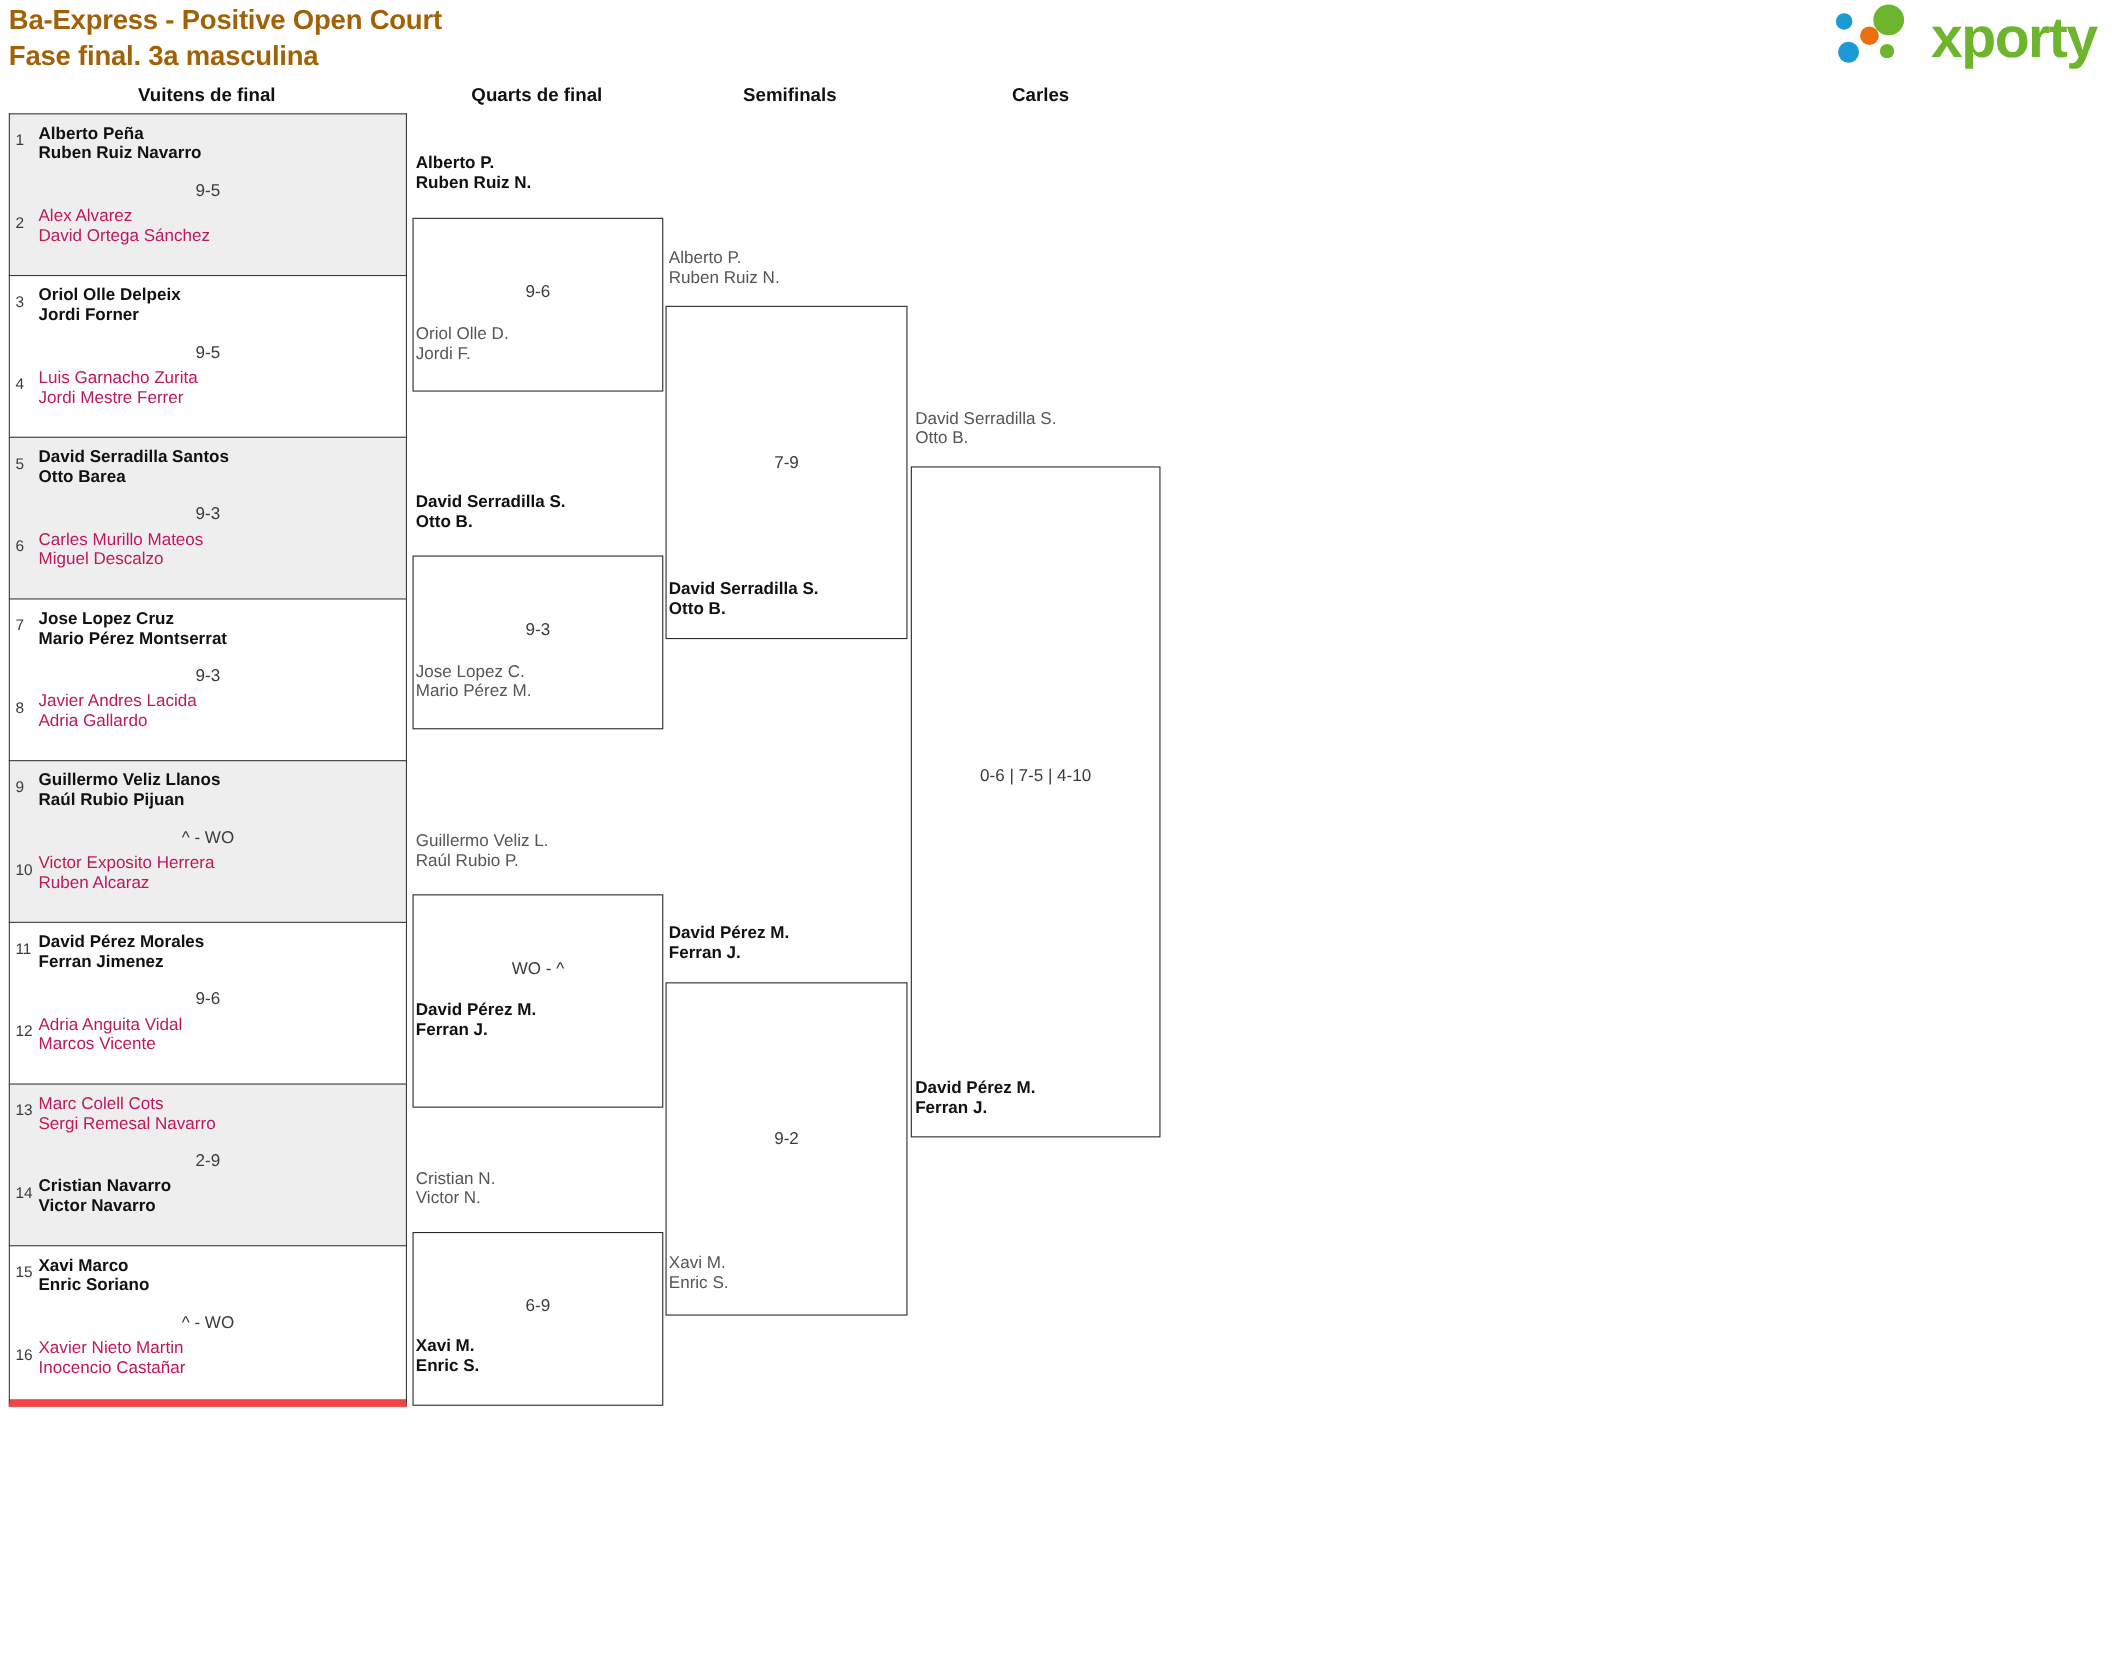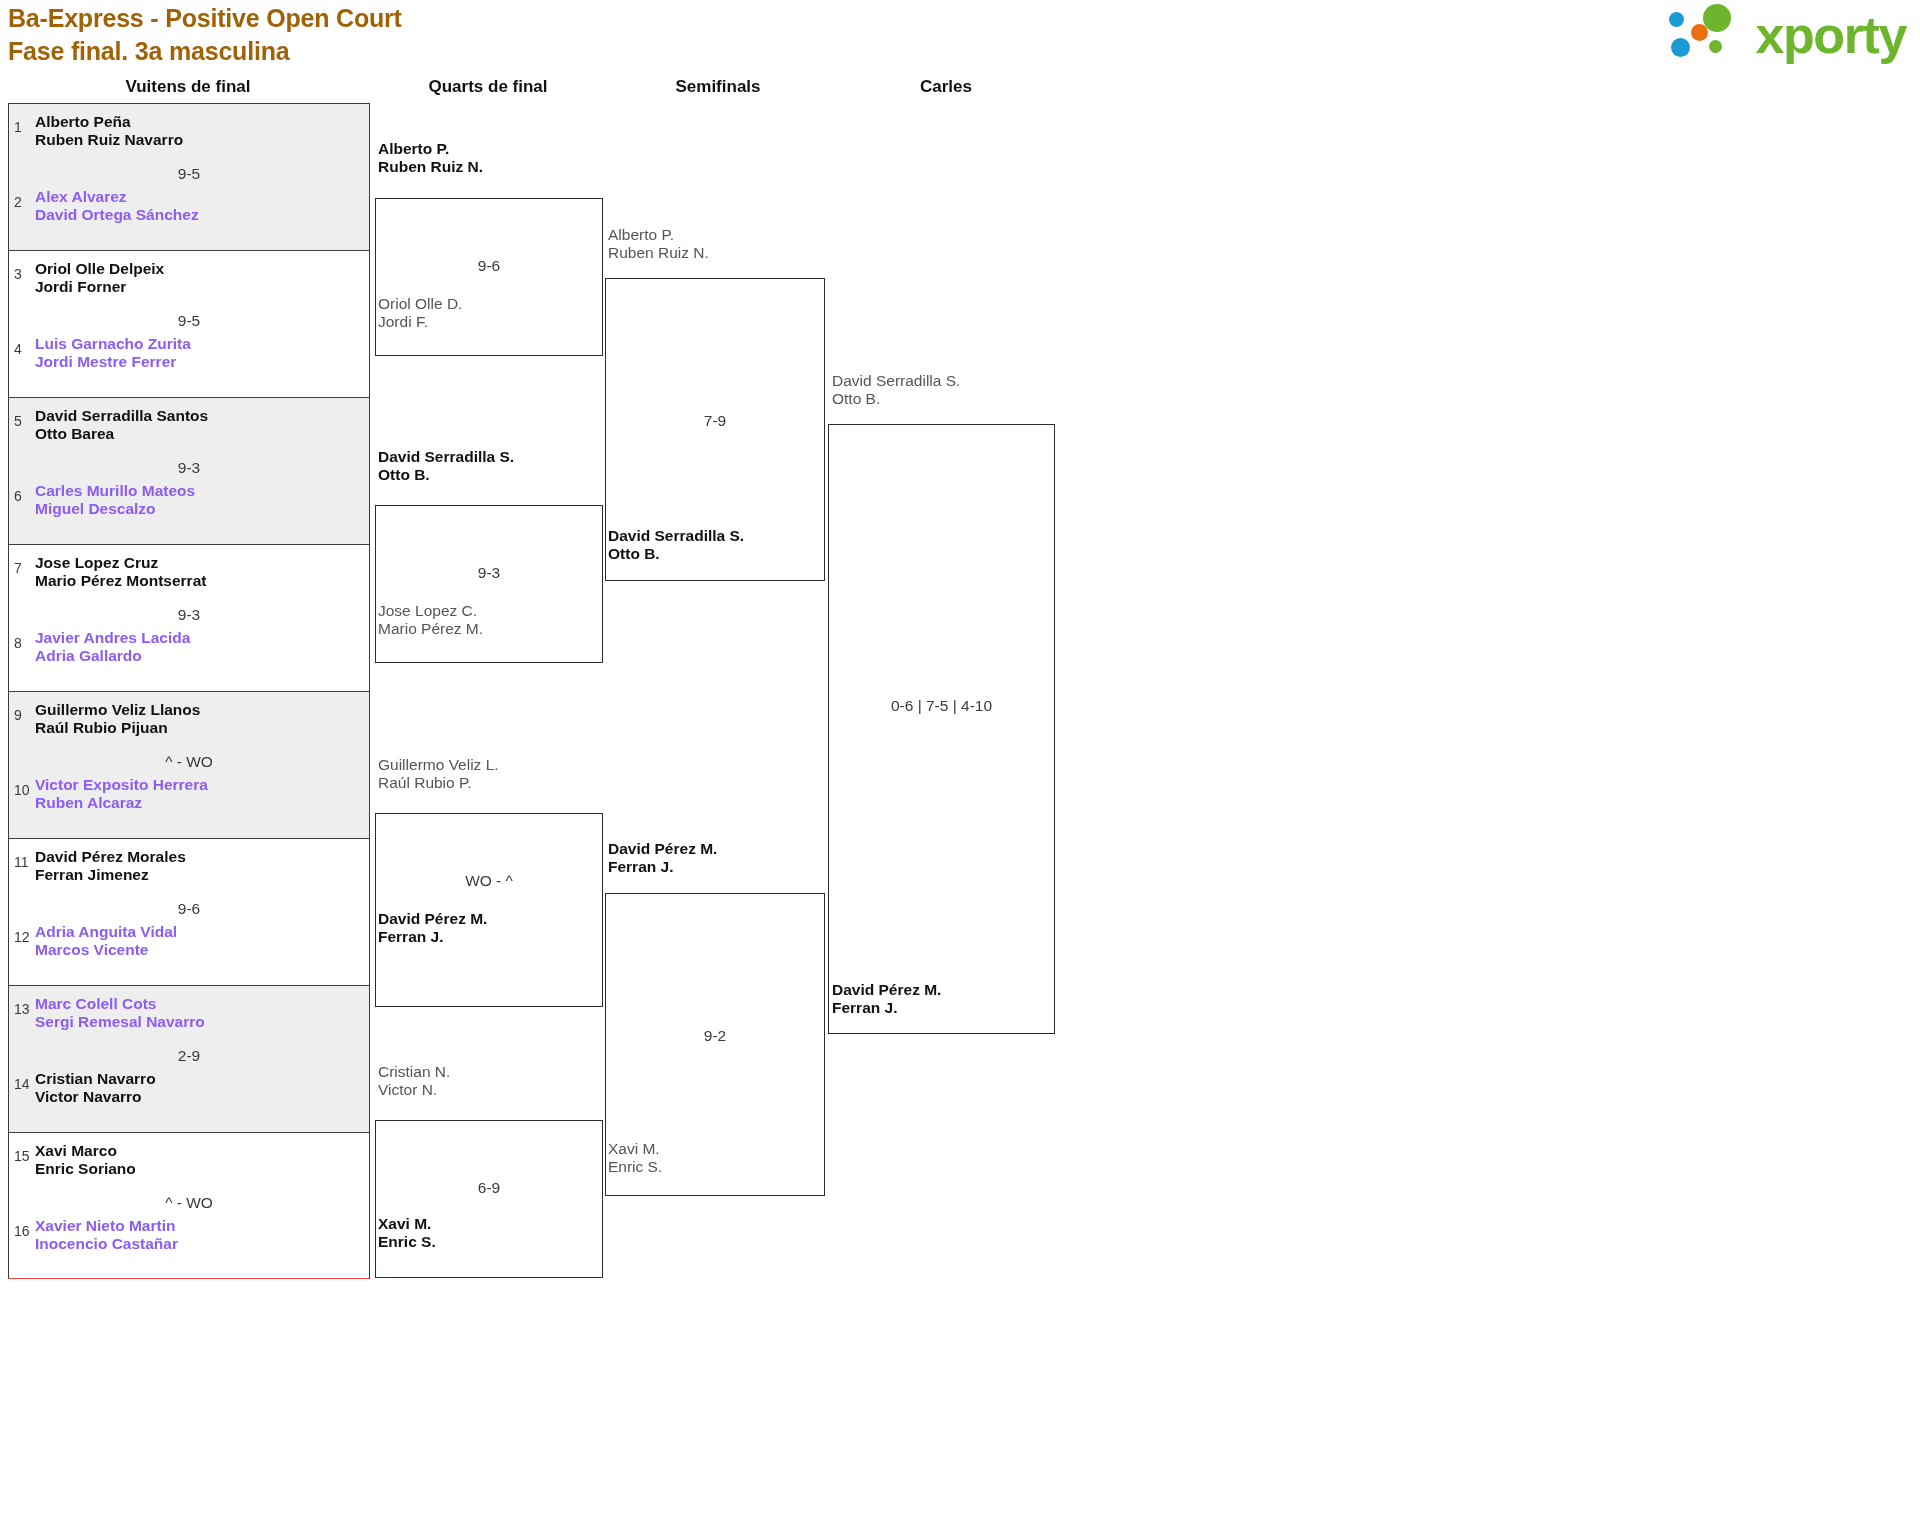--- a/index.html
+++ b/index.html
@@ -48,33 +48,33 @@
   }
 
   
   .r1col { position: absolute; left: 8px; top: 103px; width: 362px; }
   .r1pair {
     position: relative;
     width: 362px; height: 147px;
     border: 1px solid #3a3a3a;
     border-bottom: none;
   }
-  .r1pair.last { border-bottom: 1px solid #ef4444; }
+  .r1pair.last { border-bottom: 7px solid #ef4444; }
   .r1pair.shade { background: #eeeeee; }
   .seed {
     position: absolute; left: 5px;
     font-size: 14px; color: #3a3a3a; line-height: 1;
   }
   .team {
     position: absolute; left: 26px; right: 8px;
     font-size: 15.5px; line-height: 1.16;
     white-space: nowrap;
   }
   .team.win { font-weight: 700; color: #111; }
-  .team.lose { font-weight: 700; color: #8b5cf6; }
+  .team.lose { font-weight: 400; color: #be185d; }
   .team .ln { display: block; }
   .r1-top { top: 9px; }
   .r1-bot { top: 84px; }
   .seed-top { top: 16px; }
   .seed-bot { top: 91px; }
   .r1-score {
     position: absolute; left: 0; right: 0; top: 61px;
     text-align: center; font-size: 15.5px; color: #3a3a3a;
   }
 

